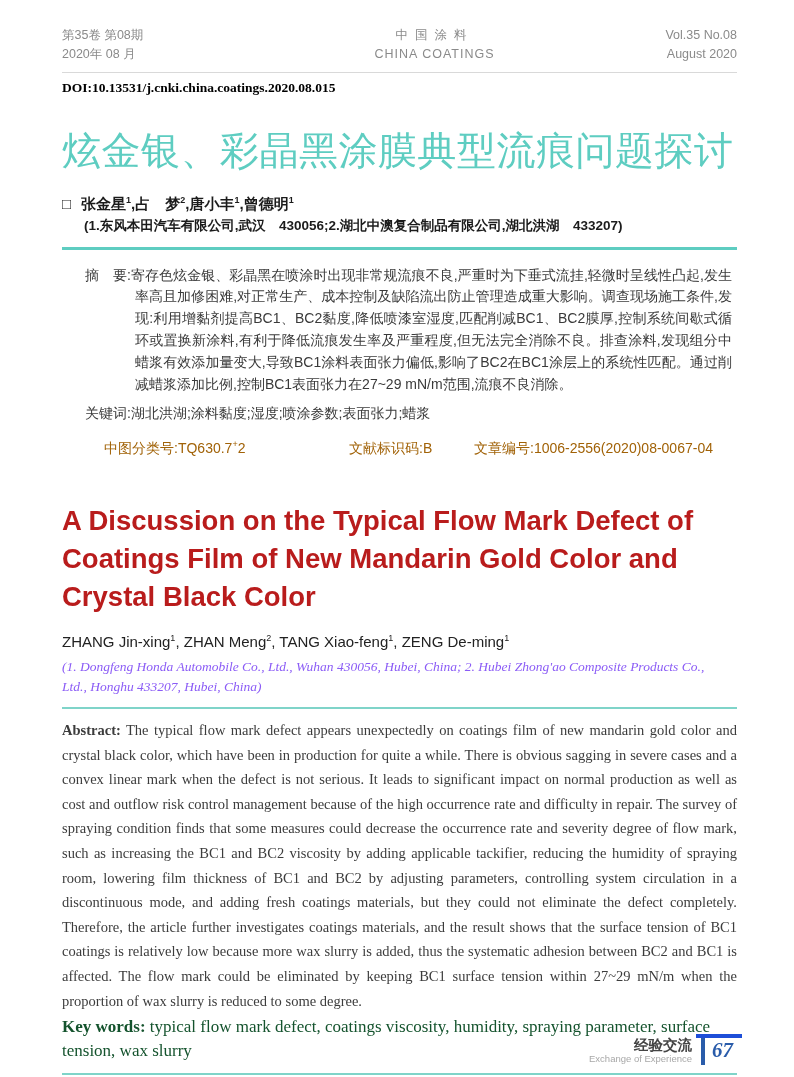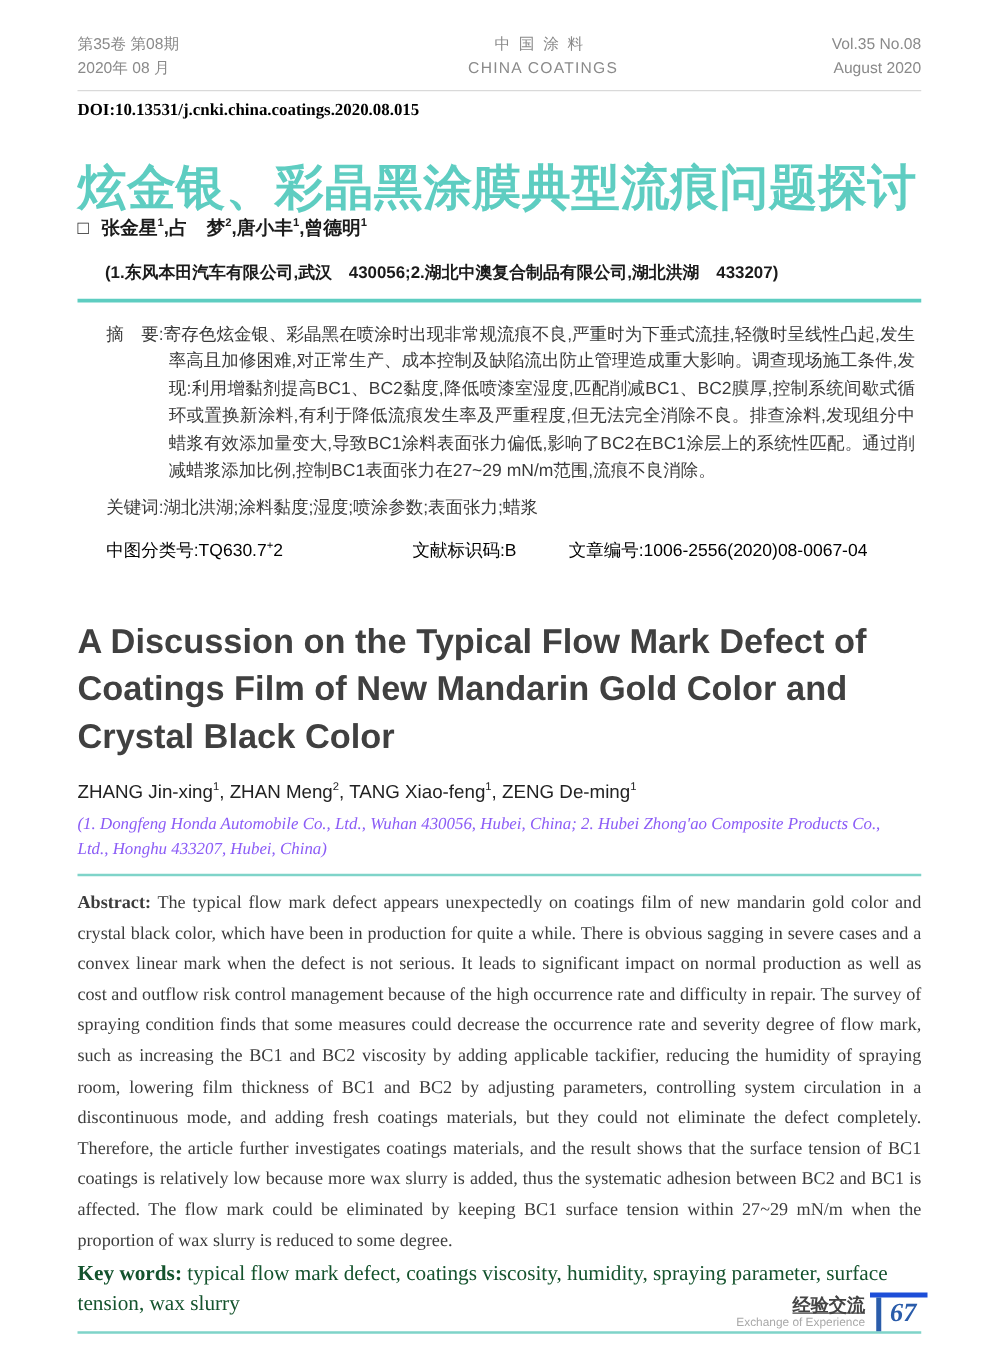--- a/index.html
+++ b/index.html
@@ -12,54 +12,54 @@
            padding-bottom:7px;color:#8a8a8a;font-size:12.5px;line-height:1.55;}
   .jh-left{width:200px;}
   .jh-center{flex:1;text-align:center;}
   .jh-center .cn{letter-spacing:7px;}
   .jh-center .en{letter-spacing:1px;}
   .jh-right{width:130px;text-align:right;}
   .doi{font-family:"Liberation Serif",serif;font-weight:700;font-size:13.5px;
        color:#000;margin-top:7px;}
 
   
-  .cn-title{margin-top:34px;font-size:39px;font-weight:700;color:#5ecdc1;
+  .cn-title{margin-top:34px;font-size:39px;font-weight:400;color:#5ecdc1;
             letter-spacing:0.5px;line-height:1.1;}
-  .cn-authors{font-size:15px;font-weight:700;color:#1b1b1b;}
+  .cn-authors{margin-top:22px;font-size:15px;font-weight:700;color:#1b1b1b;}
   .cn-authors .sq{margin-right:10px;font-weight:400;}
   sup{font-size:9px;line-height:0;}
-  .cn-affil{margin-top:17px;margin-left:22px;font-size:13.5px;font-weight:700;color:#1b1b1b;}
+  .cn-affil{margin-top:3px;margin-left:22px;font-size:13.5px;font-weight:700;color:#1b1b1b;}
   .rule-thick{height:3px;background:#5ecdc1;margin-top:12px;}
 
   
   .cn-abs-block{margin-top:15px;margin-left:23px;margin-right:5px;color:#3a3a3a;
                 font-size:14px;line-height:21.8px;}
   .hang{padding-left:50px;text-indent:-50px;text-align:justify;margin:0;}
   .kw{margin:8px 0 0 0;}
-  .clsrow{display:flex;margin-top:13px;font-size:14px;color:#000000;}
+  .clsrow{display:flex;margin-top:13px;font-size:14px;color:#a16207;justify-content:center;}
   .clsrow .c1{width:245px;}
   .clsrow .c2{width:125px;}
 
   
-  .en-title{margin-top:42px;font-size:27.5px;font-weight:700;color:#404040;
+  .en-title{margin-top:42px;font-size:27.5px;font-weight:700;color:#b91c1c;
             line-height:38px;width:655px;}
   .en-authors{margin-top:17px;font-size:15px;color:#222;}
   .en-affil{margin-top:7px;font-family:"Liberation Serif",serif;font-style:italic;
             font-size:13.5px;line-height:20px;color:#8b5cf6;width:655px;}
   .rule-thin{height:2px;background:#7fd4c9;margin-top:10px;}
   .en-abs{margin:9px 0 0 0;font-family:"Liberation Serif",serif;font-size:14.5px;
           line-height:24.6px;text-align:justify;color:#3c3c3c;}
   .en-abs .lbl, .en-kw .lbl{font-weight:700;}
   .en-kw{margin:2px 0 0 0;font-family:"Liberation Serif",serif;font-size:17px;
          line-height:24px;color:#14532d;}
 
   
   .pfooter{position:absolute;right:52px;bottom:12px;display:flex;align-items:flex-start;}
   .pf-labels{text-align:right;margin-top:4px;}
-  .pf-cn{font-size:14.5px;font-weight:700;color:#444;line-height:15px;text-decoration:underline;}
+  .pf-cn{font-size:14.5px;font-weight:700;color:#444;line-height:15px;}
   .pf-en{font-size:9.5px;color:#a8a8a8;line-height:12px;}
   .pnwrap{border-top:4px solid #1d4ed8;padding-left:5px;margin-left:4px;}
   .pn{border-left:4px solid #2a5caa;padding:0 9px 3px 7px;color:#2a5caa;
       font-family:"Liberation Serif",serif;font-style:italic;font-weight:700;
       font-size:21px;line-height:24px;}
 </style>
 </head>
 <body>
 
 <div class="page">

